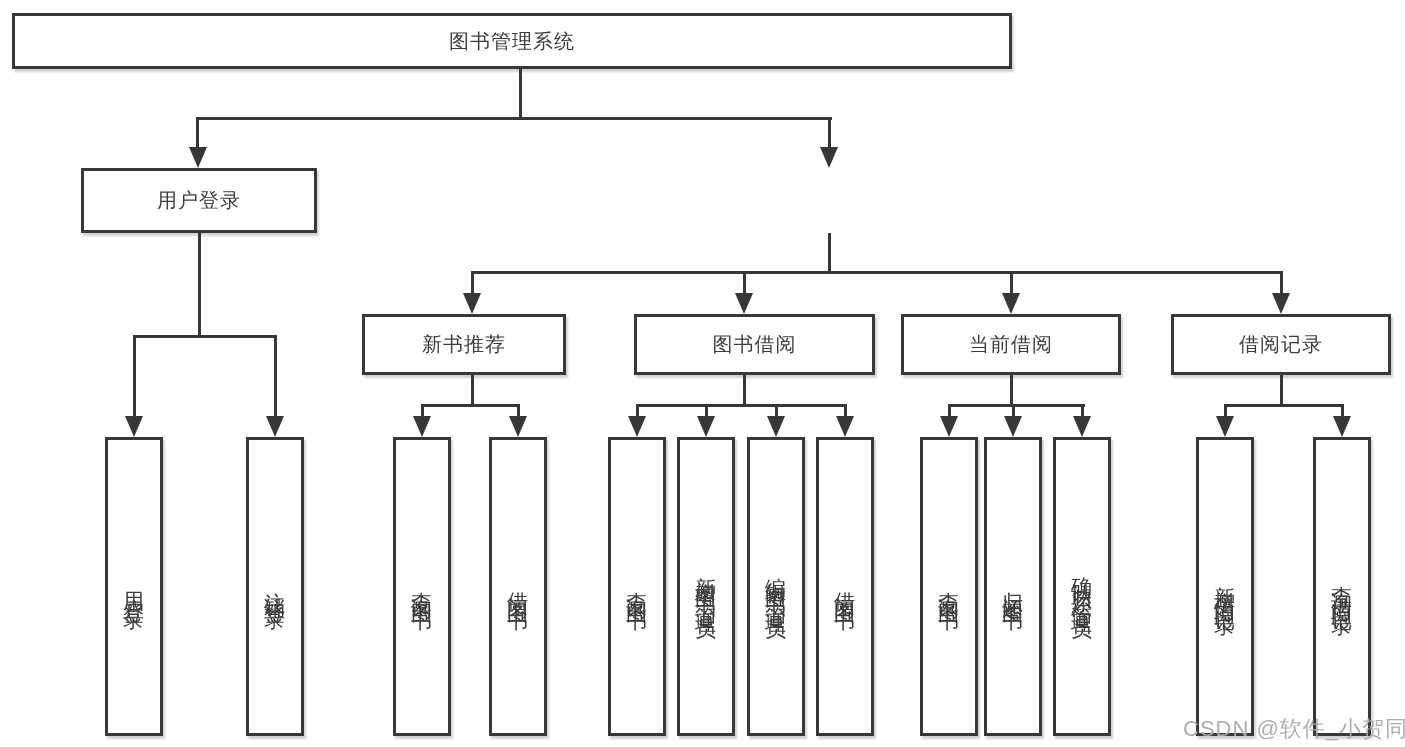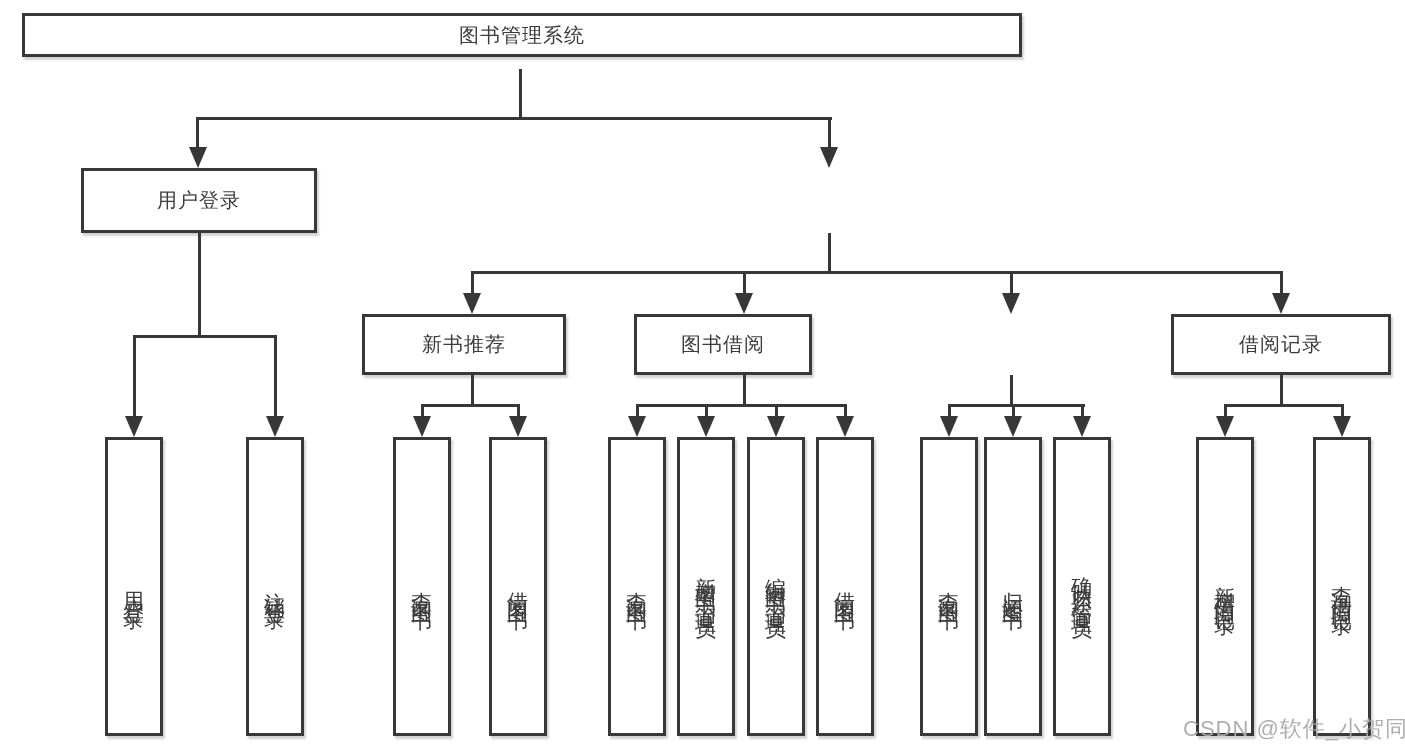--- a/index.html
+++ b/index.html
@@ -26,33 +26,36 @@
   .watermark{
     position:absolute;left:1183px;top:714px;
     font-size:22px;color:rgba(170,170,170,0.95);letter-spacing:1px;white-space:nowrap;
   }
 </style>
 </head>
 <body>
 
 <div class="canvas">
 
-  <div class="box" style="left:22px;top:13px;width:1000px;height:44px">
+  <div class="box" style="left:12px;top:13px;width:1000px;height:56px">
     <span>图书管理系统</span>
   </div>
 
   <div class="box" style="left:81px;top:168px;width:236px;height:65px">
     <span>用户登录</span>
   </div>
 
   <div class="box" style="left:362px;top:314px;width:204px;height:61px">
     <span>新书推荐</span>
   </div>
-  <div class="box" style="left:634px;top:314px;width:178px;height:61px">
+  <div class="box" style="left:634px;top:314px;width:241px;height:61px">
     <span>图书借阅</span>
+  </div>
+  <div class="box" style="left:901px;top:314px;width:220px;height:61px">
+    <span>当前借阅</span>
   </div>
   <div class="box" style="left:1171px;top:314px;width:220px;height:61px">
     <span>借阅记录</span>
   </div>
 
   <div class="box leaf" style="left:105px;top:437px;width:58px;height:299px">
     <span>用户登录</span>
   </div>
   <div class="box leaf" style="left:246px;top:437px;width:58px;height:299px">
     <span>注销登录</span>

